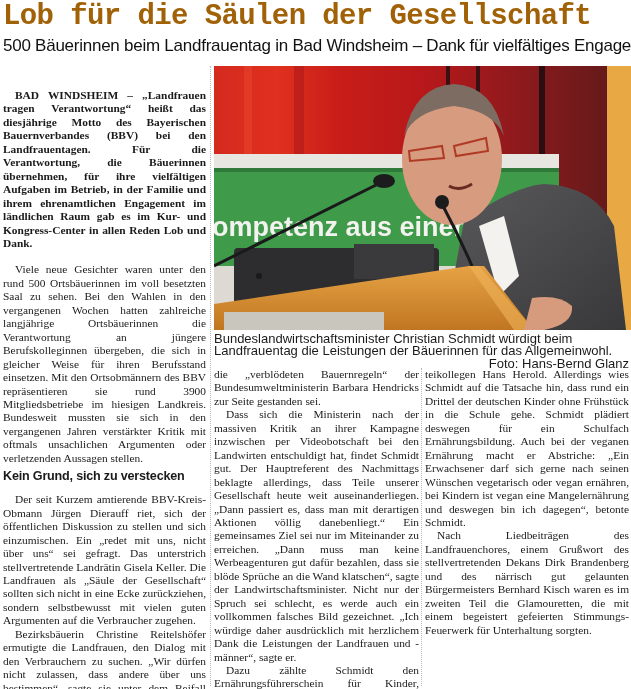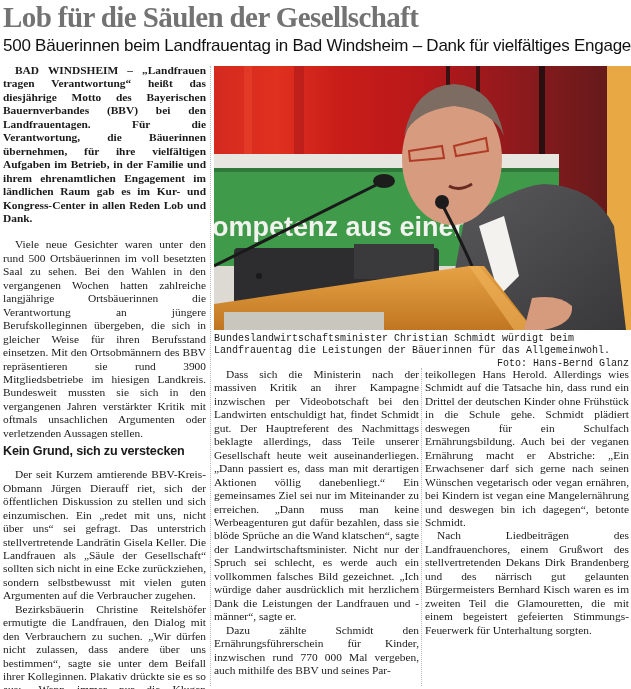--- a/index.html
+++ b/index.html
@@ -1,29 +1,29 @@
 <!DOCTYPE html>
 <html><head>
 <meta charset="utf-8">
 <style>
   html, body { margin:0; padding:0; background:#fff; }
   body { width:631px; height:689px; overflow:hidden; position:relative; color:#1a1a1a; }
-  .headline { position:absolute; left:3px; top:0px; font-family:Liberation Serif, serif; font-weight:bold; font-size:29px; letter-spacing:-0.6px; line-height:34px; white-space:nowrap; color:#737373; }
+  .headline { position:absolute; left:3px; top:0px; font-family:Liberation Mono, monospace; font-weight:bold; font-size:29px; letter-spacing:-0.6px; line-height:34px; white-space:nowrap; color:#a16207; }
   .subhead { position:absolute; left:3px; top:36px; font-family:"Liberation Sans", sans-serif; font-size:17px; letter-spacing:-0.25px; line-height:20px; white-space:nowrap; color:#111; }
   .col { position:absolute; font-family:"Liberation Serif", serif; font-size:11.4px; line-height:13.45px; text-align:justify; color:#1a1a1a; }
   .col p { margin:0; text-indent:12px; hyphens:manual; }
   .col p.noindent { text-indent:0; }
-  .lead { font-weight:bold; }
+  .lead { font-weight:bold;margin-top:25px; }
   .lead p { text-indent:12px; }
   .sub { font-family:"Liberation Sans", sans-serif; font-weight:bold; font-size:12.6px; line-height:16px; margin:3px 0 9px 0; text-indent:0 !important; letter-spacing:-0.2px; }
   #c1 { left:3px; top:64px; width:203px; }
   #c2 { left:214px; top:368px; width:205px; }
   #c3 { left:425px; top:368px; width:204px; }
   .photo { position:absolute; left:214px; top:66px; width:417px; height:264px; overflow:hidden; background:#c41d1a; }
-  .caption { position:absolute; left:214px; top:333px; width:415px; font-family:Liberation Mono, monospace; font-size:10px; line-height:12.4px; color:#1a1a1a; }
+  .caption { position:absolute; left:214px; top:333px; width:415px; font-family:Liberation Sans, sans-serif; font-size:13px; line-height:12.4px; color:#1a1a1a; }
   .caption .credit { float:right; }
   .divider { position:absolute; left:210px; top:66px; width:0; height:620px; border-left:1px dotted #bbb; }
   .divider2 { position:absolute; left:421px; top:368px; width:0; height:318px; border-left:1px dotted #bbb; }
 </style>
 </head>
 <body>
 
 <div class="headline">Lob für die Säulen der Gesellschaft</div>
 <div class="subhead">500 Bäuerinnen beim Landfrauentag in Bad Windsheim – Dank für vielfältiges Engagement</div>
 
@@ -92,20 +92,21 @@
     <path d="M318 232 Q345 228 358 240 Q360 258 330 264 L310 264 Z" fill="#d69a7c"></path>
   </svg>
 </div>
 
 <div class="caption">
   <span>Bundeslandwirtschaftsminister Christian Schmidt würdigt beim Landfrauentag die Leistungen der Bäuerinnen für das Allgemeinwohl.</span>
   <span class="credit">Foto: Hans-Bernd Glanz</span>
 </div>
 
 <div class="col" id="c2">
+  <p class="noindent">die „verblödeten Bauernregeln“ der Bundesumweltministerin Barbara Hendricks zur Seite gestanden sei.</p>
   <p>Dass sich die Ministerin nach der massiven Kritik an ihrer Kampagne inzwischen per Videobotschaft bei den Landwirten entschuldigt hat, findet Schmidt gut. Der Hauptreferent des Nachmittags beklagte allerdings, dass Teile unserer Gesellschaft heute weit auseinanderliegen. „Dann passiert es, dass man mit derartigen Aktionen völlig danebenliegt.“ Ein gemeinsames Ziel sei nur im Miteinander zu erreichen. „Dann muss man keine Werbeagenturen gut dafür bezahlen, dass sie blöde Sprüche an die Wand klatschen“, sagte der Landwirtschaftsminister. Nicht nur der Spruch sei schlecht, es werde auch ein vollkommen falsches Bild gezeichnet. „Ich würdige daher ausdrücklich mit herzlichem Dank die Leistungen der Landfrauen und -männer“, sagte er.</p>
   <p>Dazu zählte Schmidt den Ernährungsführerschein für Kinder, inzwischen rund 770 000 Mal vergeben, auch mithilfe des BBV und seines Par-</p>
 </div>
 
 <div class="col" id="c3">
   <p class="noindent">teikollegen Hans Herold. Allerdings wies Schmidt auf die Tatsache hin, dass rund ein Drittel der deutschen Kinder ohne Frühstück in die Schule gehe. Schmidt plädiert deswegen für ein Schulfach Ernährungsbildung. Auch bei der veganen Ernährung macht er Abstriche: „Ein Erwachsener darf sich gerne nach seinen Wünschen vegetarisch oder vegan ernähren, bei Kindern ist vegan eine Mangelernährung und deswegen bin ich dagegen“, betonte Schmidt.</p>
   <p><span>Nach Liedbeiträgen des Landfrauenchores, einem Grußwort des stellvertretenden Dekans Dirk Brandenberg und des närrisch gut gelaunten Bürgermeisters Bernhard Kisch waren es im zweiten Teil die Glamouretten, die mit einem begeistert gefeierten Stimmungs-Feuerwerk für Unterhaltung sorgten.</span> </p>
 </div>
 
 </body></html>

